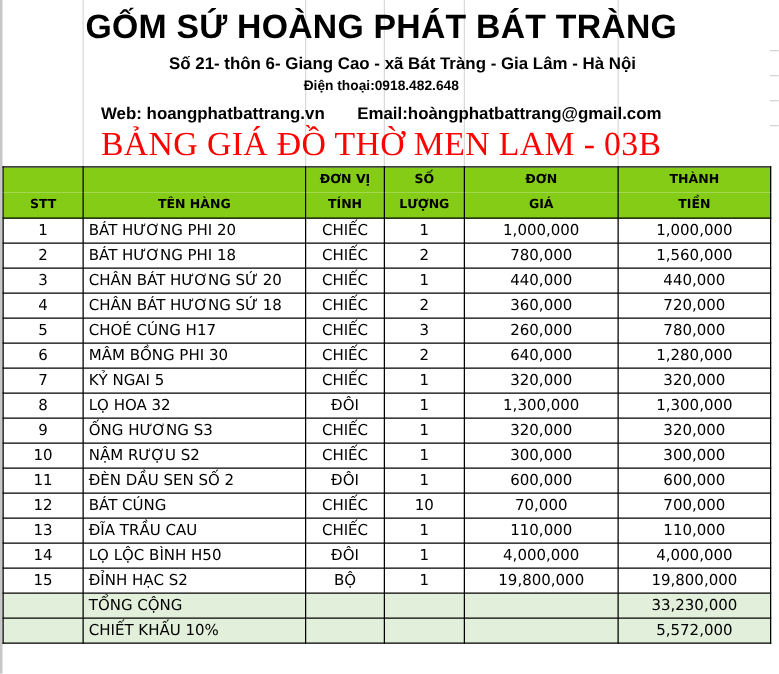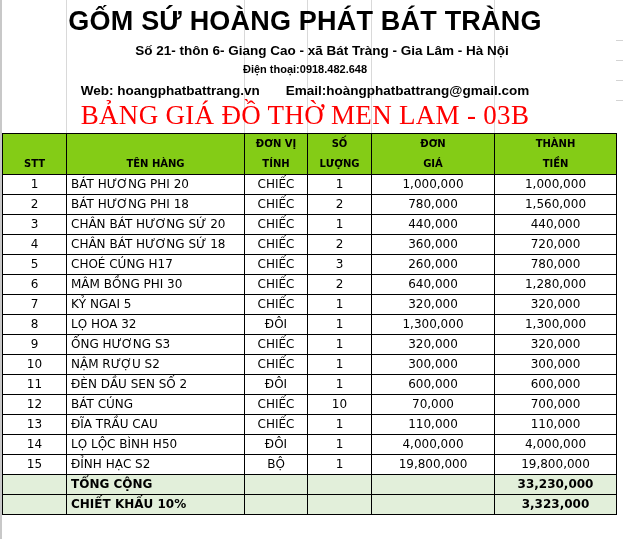--- a/index.html
+++ b/index.html
@@ -16,21 +16,21 @@
   .webline .web { margin-right:26px; }
   .title { top:100px; font-size:27px; font-weight:normal; color:#ff0000; font-family:"Liberation Serif", serif; letter-spacing:0.3px; }
   table.price { position:absolute; left:2px; top:133px; border-collapse:collapse; font-family:"DejaVu Sans", sans-serif; font-size:12px; color:#000; }
   table.price td, table.price th { border:1px solid #000; padding:0 4px; height:19px; line-height:19px; white-space:nowrap; }
   table.price th { background:#84cc16; font-weight:bold; height:20px; line-height:20px; vertical-align:bottom; font-size:10px; }
   table.price thead tr.top th { border-bottom:none; vertical-align:bottom; }
   table.price thead tr.bot th { border-top:none; vertical-align:top; }
   .c { text-align:center; }
   .r { text-align:center; }
   .l { text-align:left; }
-  tr.sum td { background:#e2efda; font-weight:bold; }
+  tr.sum td { background:#e2efda; font-weight:normal; }
   col.c1 { width:64px; } col.c2 { width:178px; } col.c3 { width:63px; }
   col.c4 { width:64px; } col.c5 { width:123px; } col.c6 { width:122px; }
 </style>
 </head>
 <body>
 
 <div class="left-edge"></div>
 <div class="gridline-v" style="left:66px;height:133px"></div>
 <div class="gridline-v" style="left:244px;height:133px"></div>
 <div class="gridline-v" style="left:307px;height:133px"></div>
@@ -206,16 +206,16 @@
         <td></td>
         <td></td>
         <td class="r">33,230,000</td>
       </tr>
       <tr class="sum">
         <td></td>
         <td class="l">CHIẾT KHẤU 10%</td>
         <td></td>
         <td></td>
         <td></td>
-        <td class="r">3,323,000</td>
+        <td class="r">5,572,000</td>
       </tr>
     </tbody>
 </table>
 
 </body></html>

